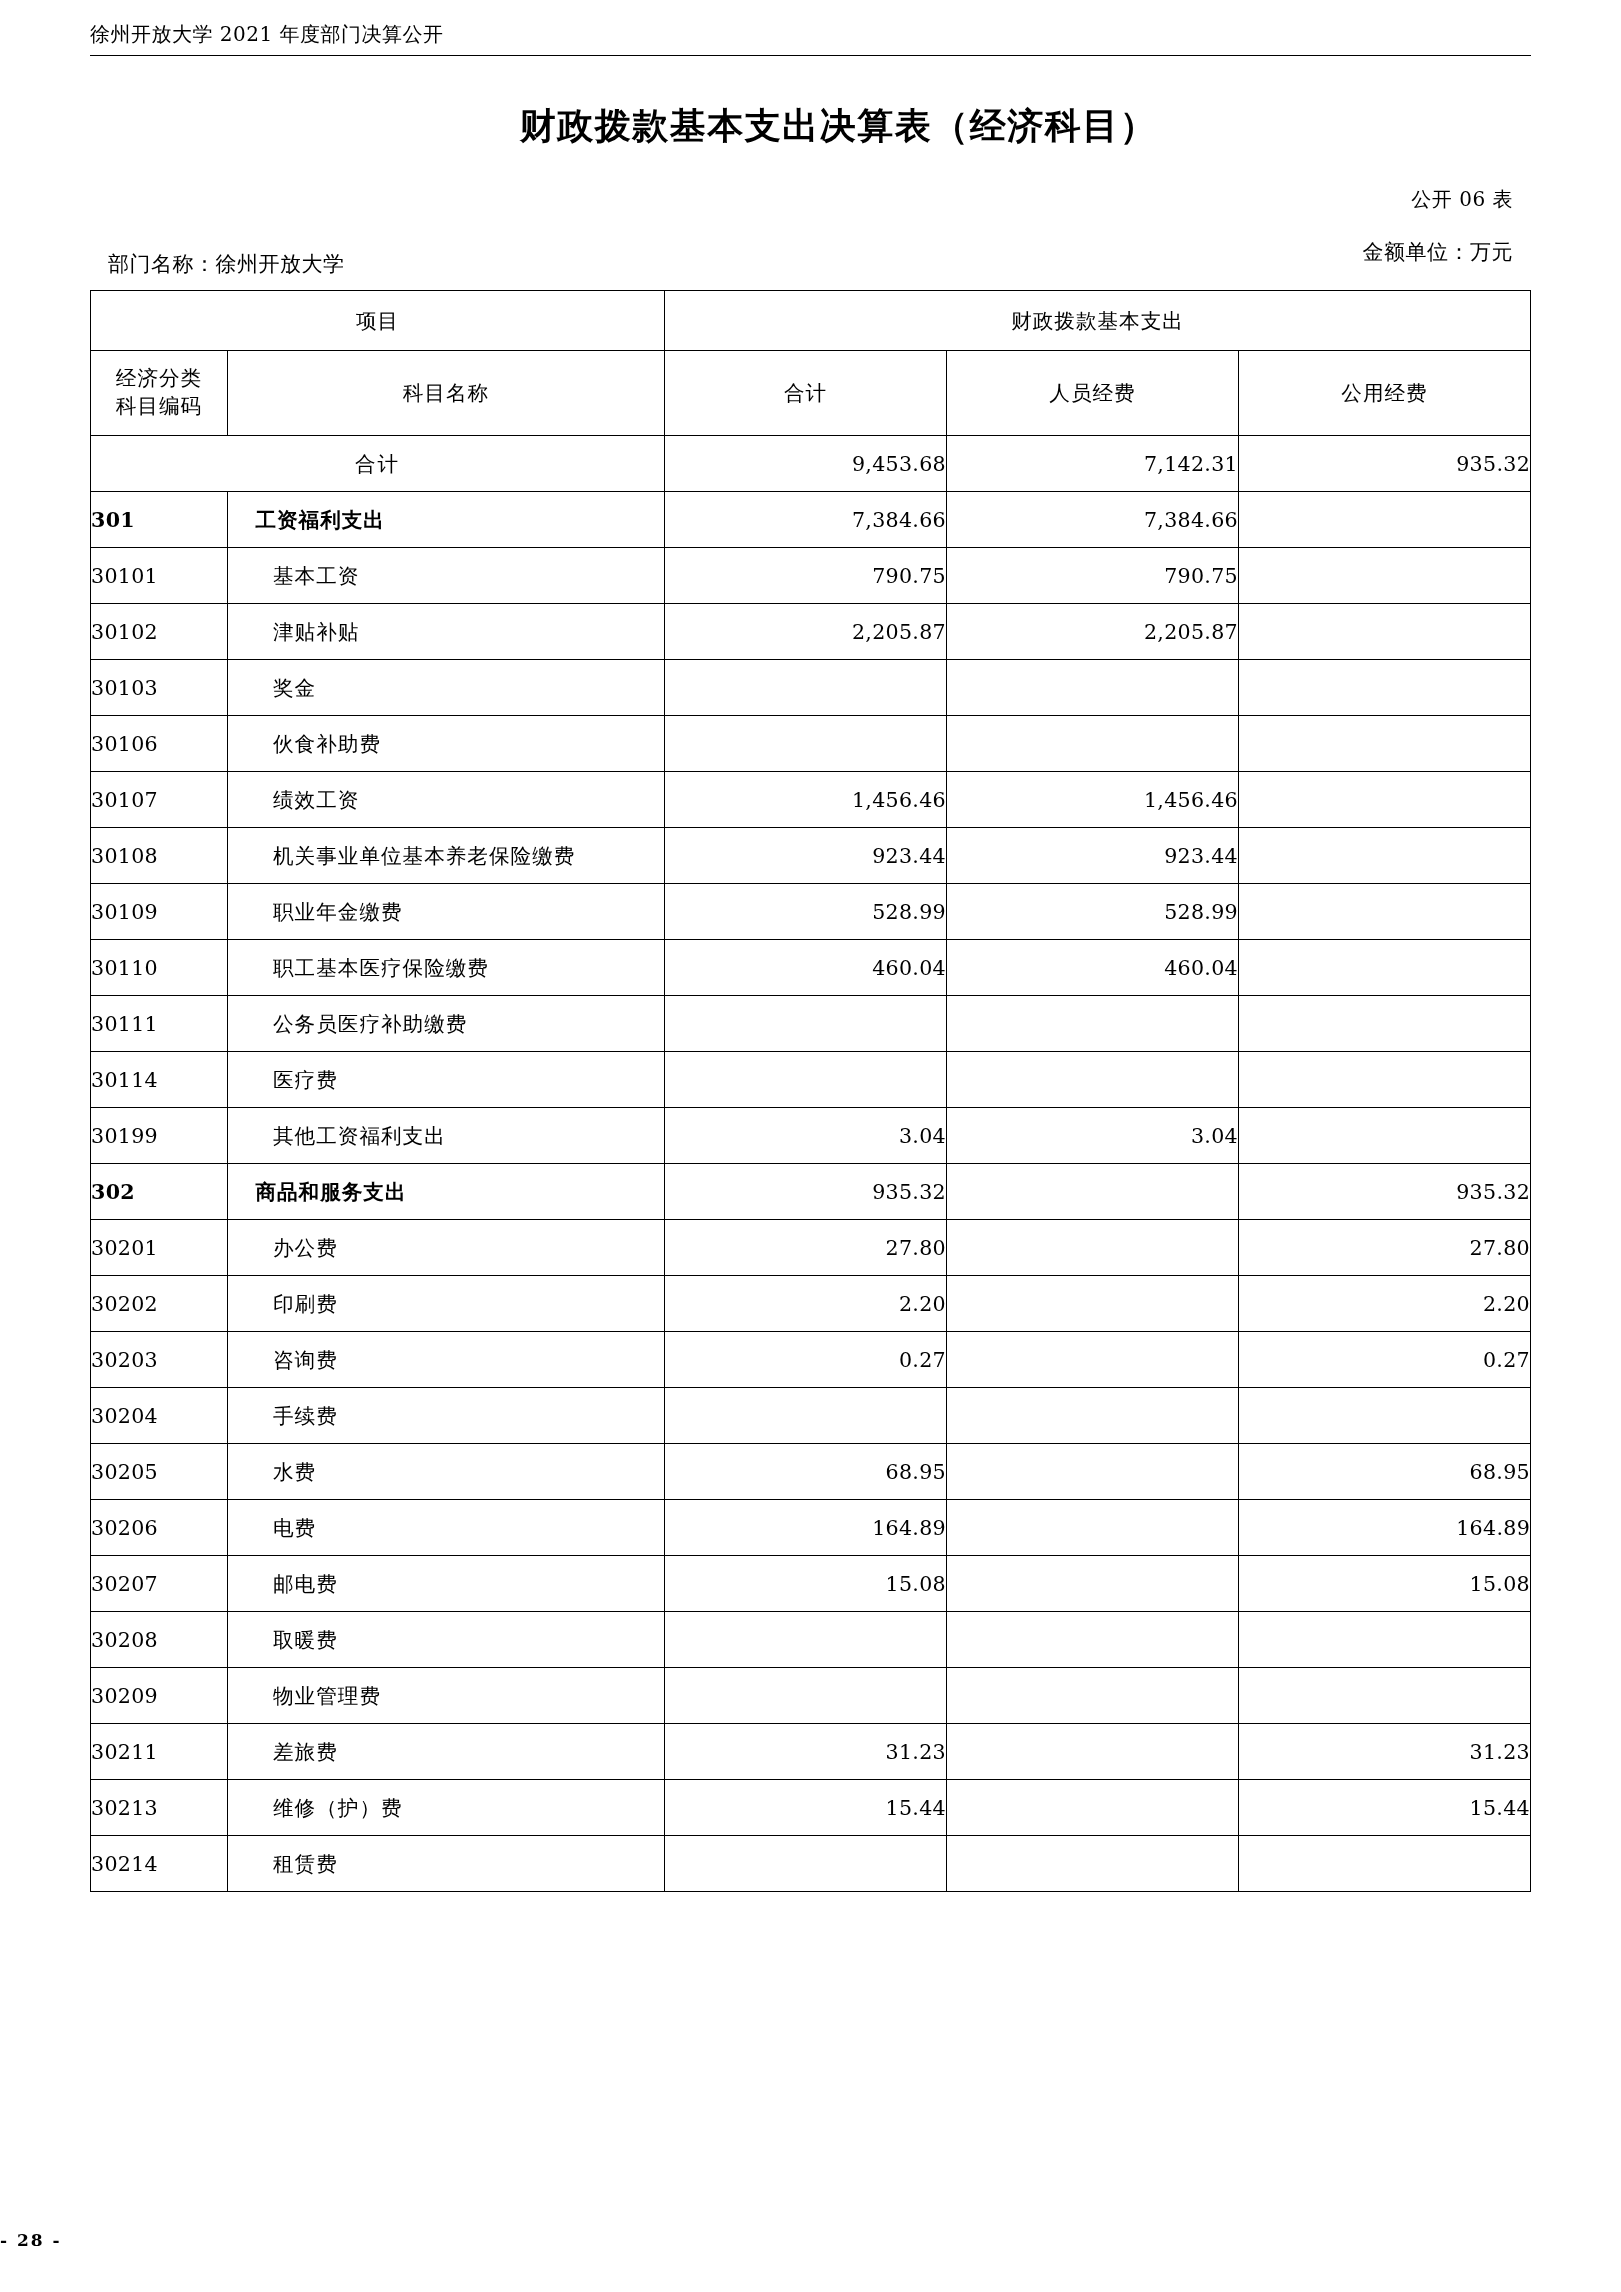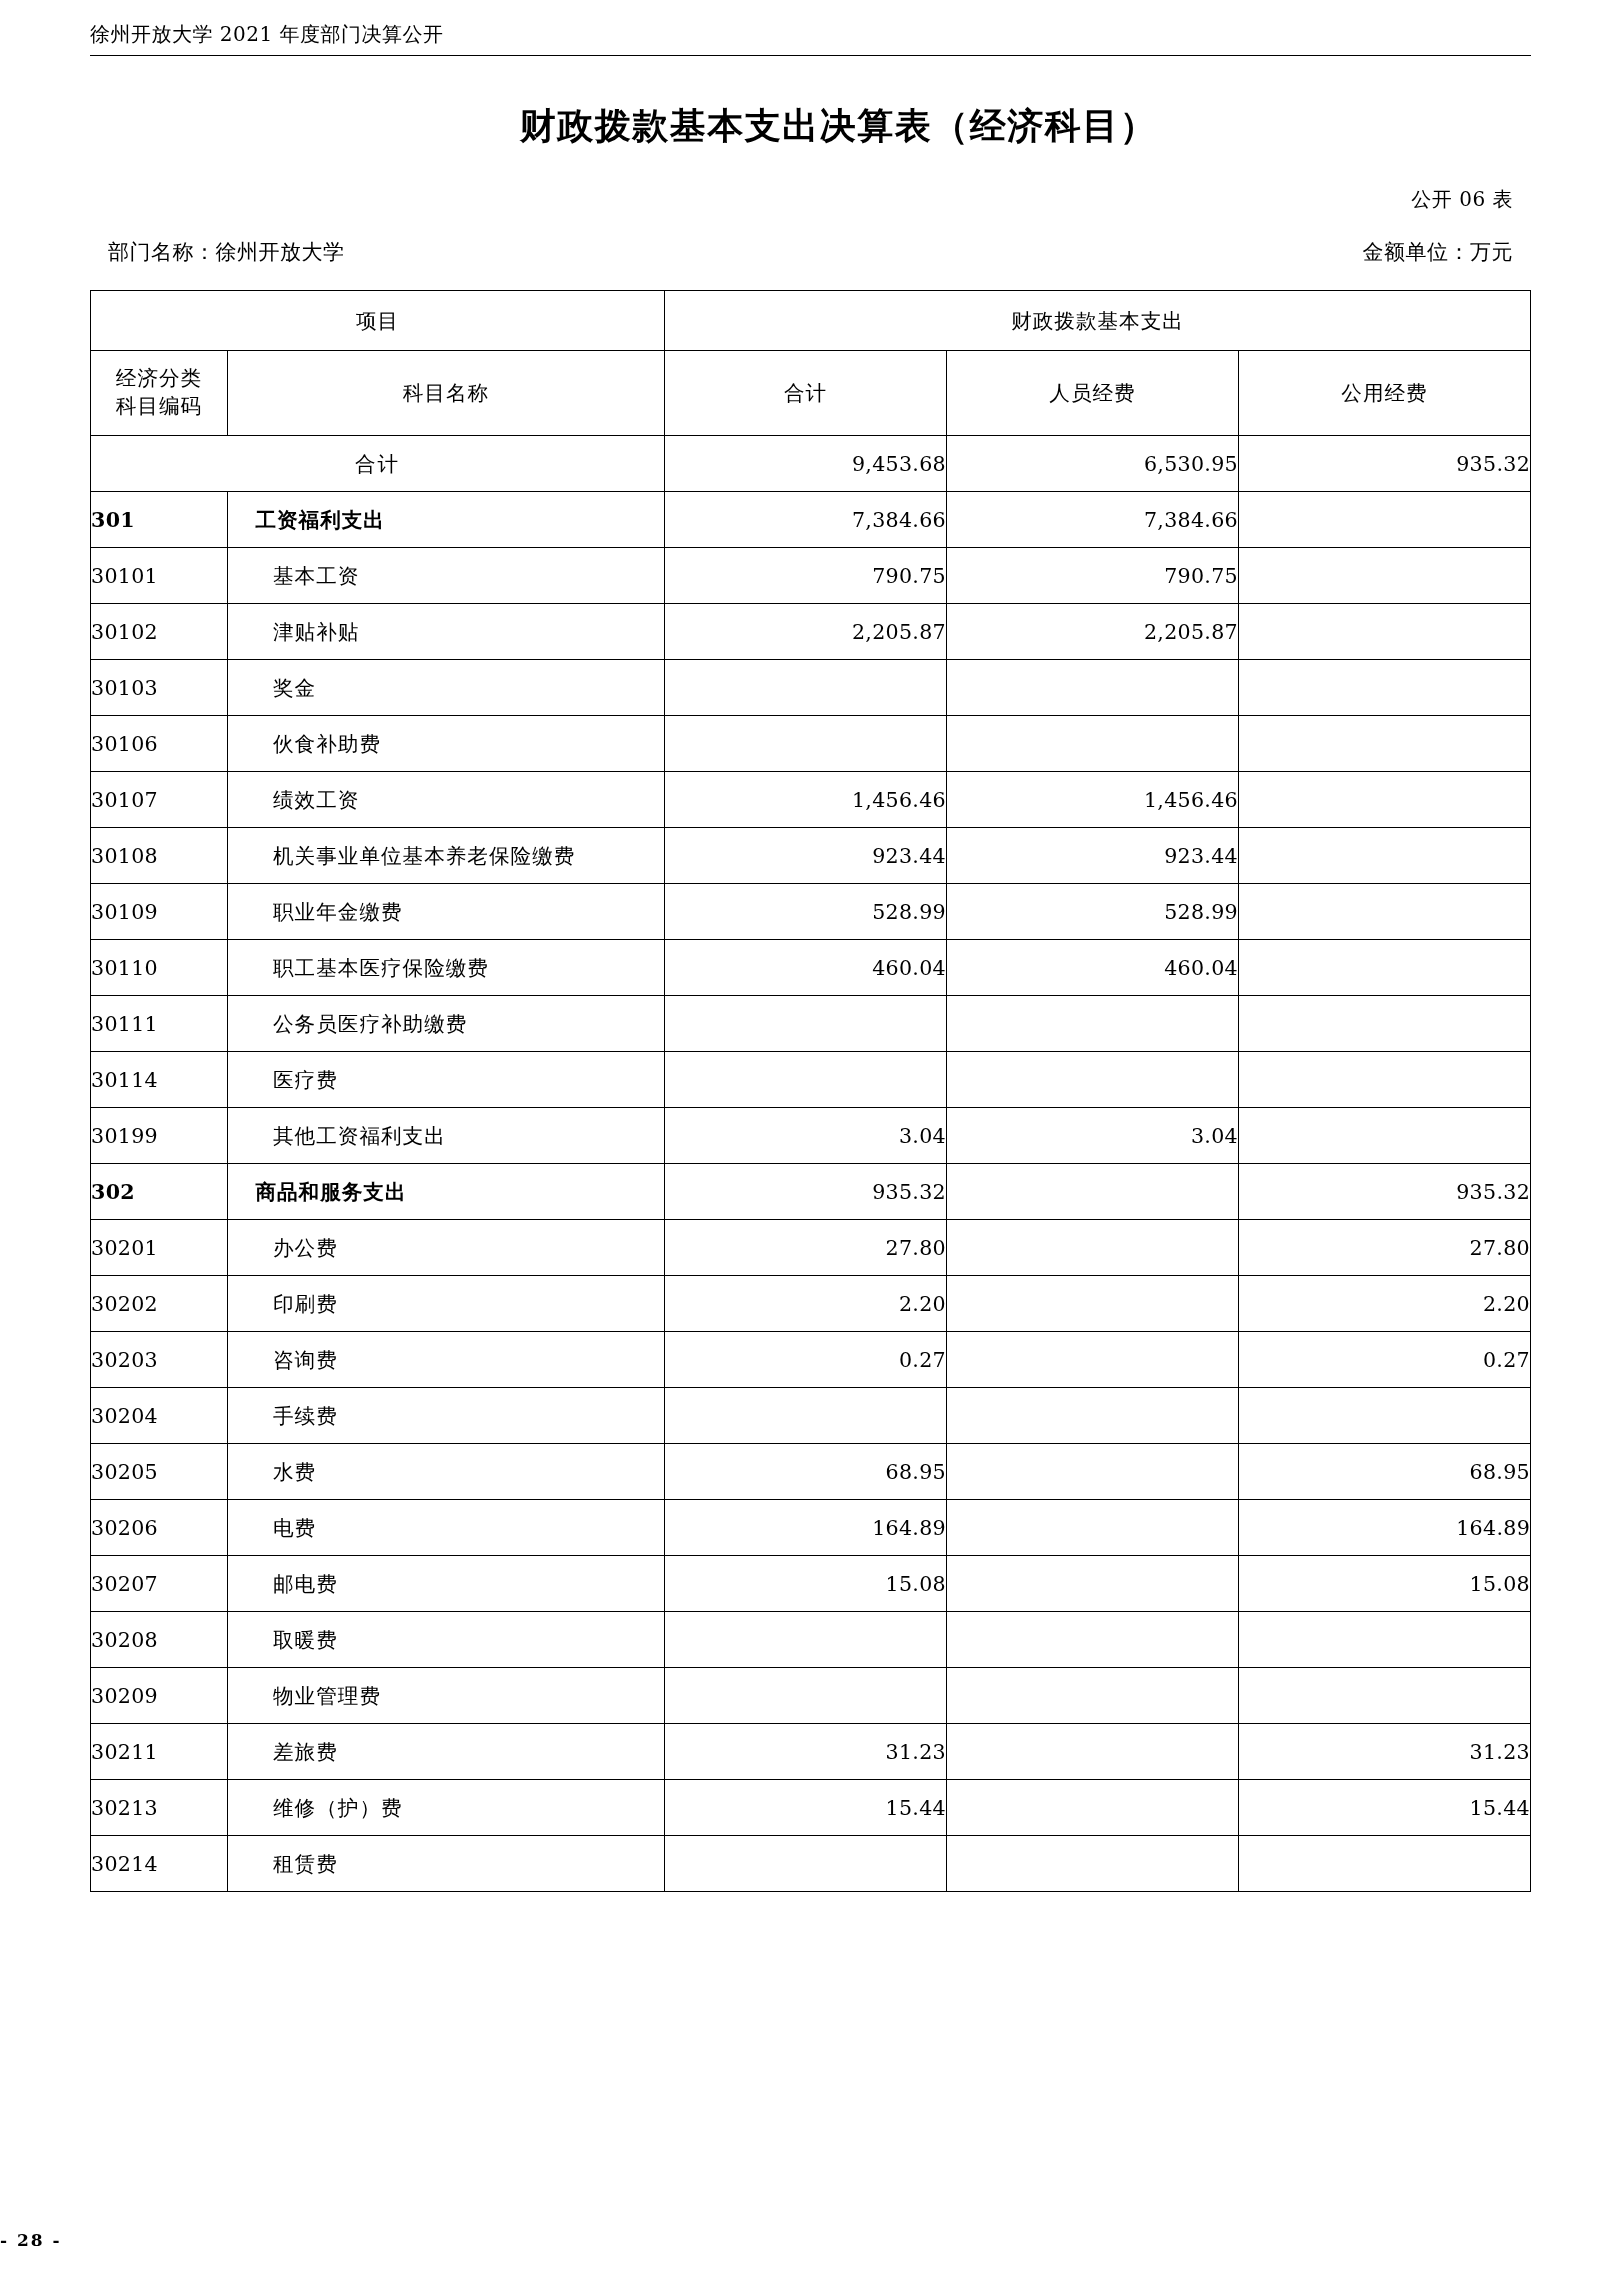--- a/index.html
+++ b/index.html
@@ -71,21 +71,21 @@
     top: 238px;
     left: 108px;
     right: 108px;
     height: 29px;
     font-size: 21px;
     letter-spacing: 0.5px;
   }
   .meta-left {
     position: absolute;
     left: 0;
-    top: 0;
+    top: 12px;
     white-space: nowrap;
   }
   .meta-right {
     position: absolute;
     right: 0;
     top: 0;
     white-space: nowrap;
   }
 
   
@@ -215,21 +215,21 @@
           <td>科目名称</td>
           <td>合计</td>
           <td>人员经费</td>
           <td>公用经费</td>
         </tr>
       </thead>
       <tbody id="tbody">
           <tr class="datarow lvl0">
             <td class="total-label" colspan="2">合计</td>
             <td class="num">9,453.68</td>
-            <td class="num">6,530.95</td>
+            <td class="num">7,142.31</td>
             <td class="num">935.32</td>
           </tr>
           <tr class="datarow lvl1">
             <td class="code">301</td>
             <td class="name">工资福利支出</td>
             <td class="num">7,384.66</td>
             <td class="num">7,384.66</td>
             <td class="num"></td>
           </tr>
           <tr class="datarow lvl2">

